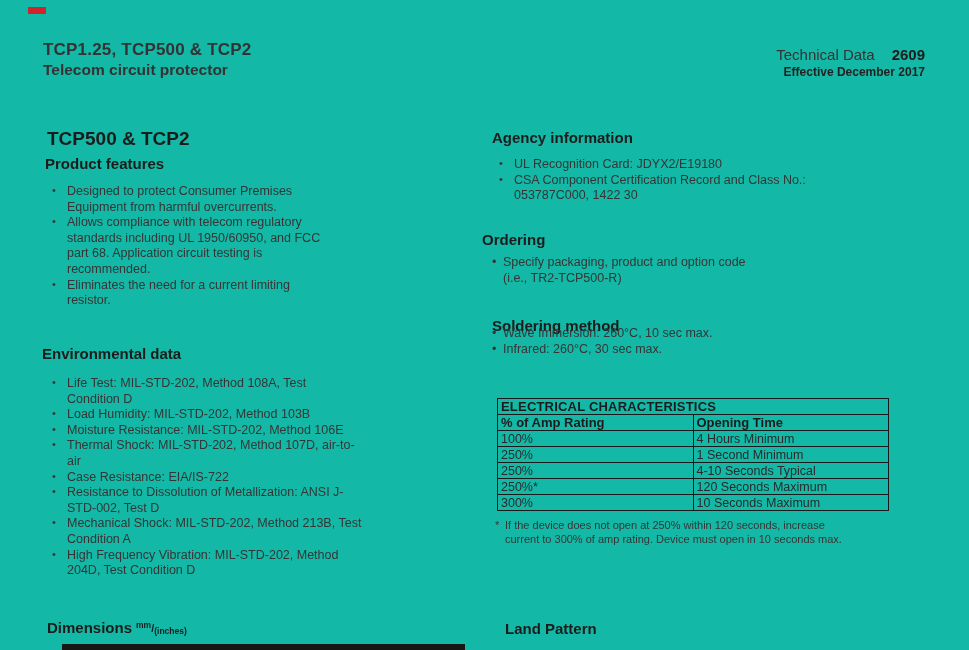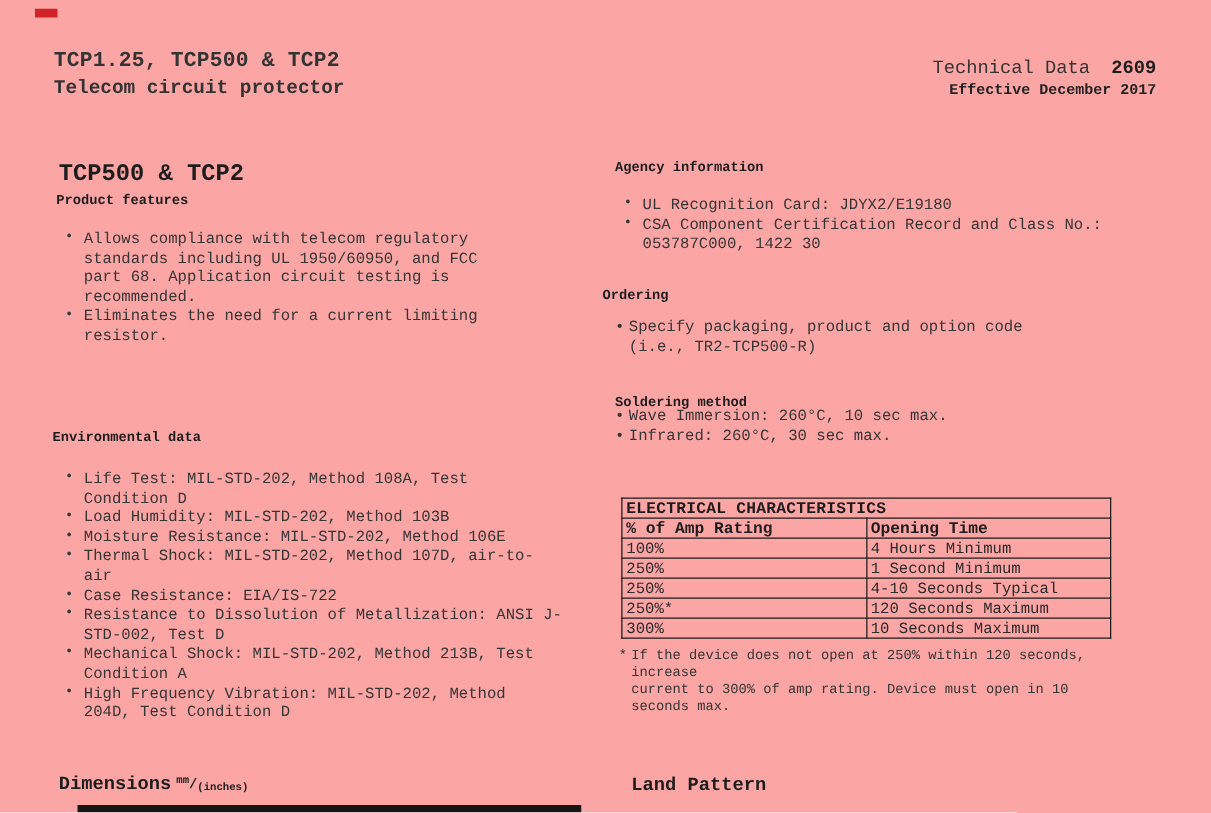--- a/index.html
+++ b/index.html
@@ -1,35 +1,35 @@
 <!DOCTYPE html>
 <html><head>
 <meta charset="utf-8">
 <style>
   * { margin:0; padding:0; box-sizing:border-box; }
   html,body { background:#ffffff; }
   .page {
-    position:relative; width:969px; height:650px; background:#fca5a5; overflow:hidden;
-    font-family:Liberation Mono, monospace; color:#353535;
+    position:relative; width:969px; height:650px; background:#14b8a6; overflow:hidden;
+    font-family:Liberation Sans, sans-serif; color:#353535;
   }
   .abs { position:absolute; }
 
   
   .brand-mark { left:28px; top:7px; width:18px; height:7px; }
   .title-block { left:43px; top:40px; line-height:1.22; }
   .title-line1 { font-size:17px; font-weight:600; color:#333; letter-spacing:.2px; }
   .title-line2 { font-size:15.5px; font-weight:700; color:#333; }
   .doc-block { right:44px; top:46px; text-align:right; }
   .doc-line { font-size:15px; color:#333; }
   .doc-num { font-weight:700; color:#1c1c1c; margin-left:17px; }
   .doc-eff { font-size:12px; font-weight:700; color:#222; margin-top:2px; }
 
   
   .h-big  { font-size:19px; font-weight:700; color:#1c1c1c; }
-  .h-sub  { font-size:11px; font-weight:700; color:#1c1c1c; }
+  .h-sub  { font-size:15px; font-weight:700; color:#1c1c1c; }
   .h-med  { font-size:15px; font-weight:700; color:#1c1c1c; }
 
   
   .blist { font-size:12.5px; line-height:15.6px; color:#353535; }
   .blist .li { position:relative; padding-left:17px; }
   .blist .li::before { content:"\2022"; position:absolute; left:2px; top:-1px; font-size:11px; color:#353535; }
   .blist .li-text { white-space:pre-line; }
   .blist.big .li { padding-left:11px; }
   .blist.big .li::before { content:"\2022"; left:0; top:0; font-size:12.5px; }
 
@@ -71,20 +71,22 @@
   <div class="abs doc-block">
     <div class="doc-line"><span>Technical Data</span><span class="doc-num">2609</span></div>
     <div class="doc-eff">Effective December 2017</div>
   </div>
 
   <div class="abs h-big" style="left:47px; top:128px;">TCP500 &amp; TCP2</div>
 
   <div class="abs h-sub" style="left:45px; top:155px;">Product features</div>
   <div class="abs blist" style="left:50px; top:184px; width:400px;">
 
+  <div class="li"><span class="li-text">Designed to protect Consumer Premises
+Equipment from harmful overcurrents.</span></div>
       <div class="li"><span class="li-text">Allows compliance with telecom regulatory
 standards including UL 1950/60950, and FCC
 part 68. Application circuit testing is
 recommended.</span></div>
       <div class="li"><span class="li-text">Eliminates the need for a current limiting
 resistor.</span></div>
     </div>
 
   <div class="abs h-sub" style="left:42px; top:345px;">Environmental data</div>
   <div class="abs blist" style="left:50px; top:376px; width:410px;">

